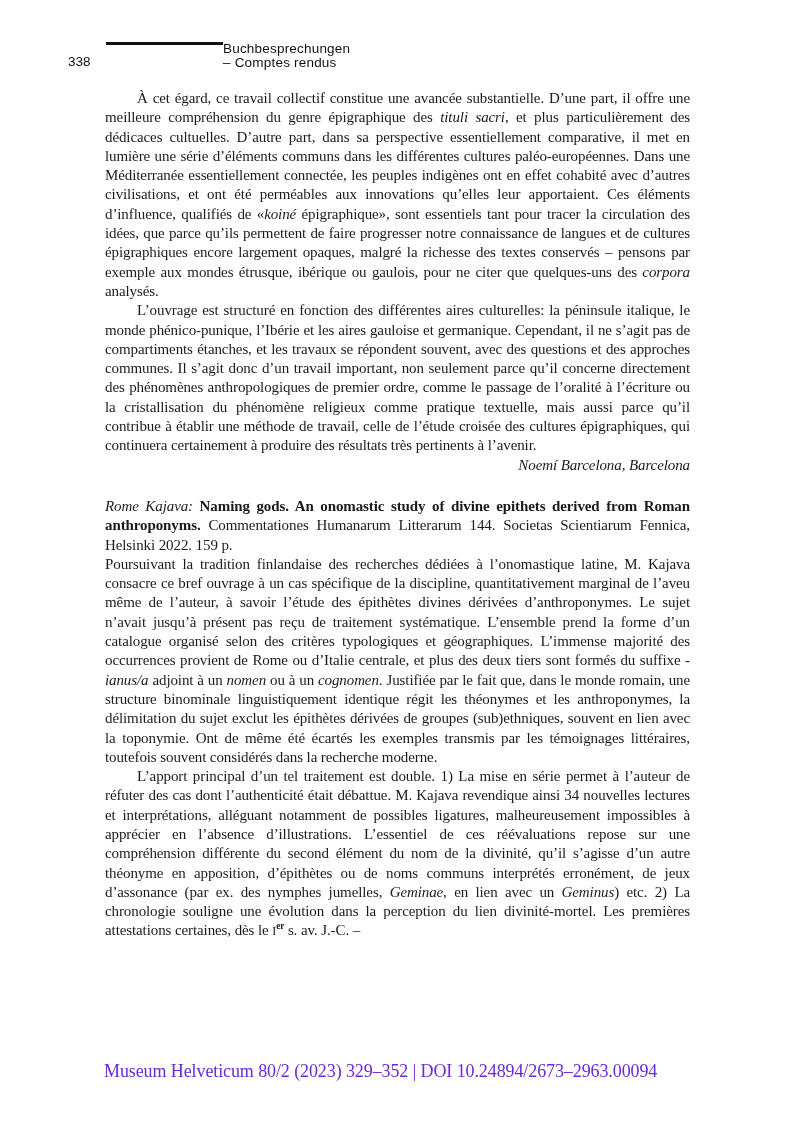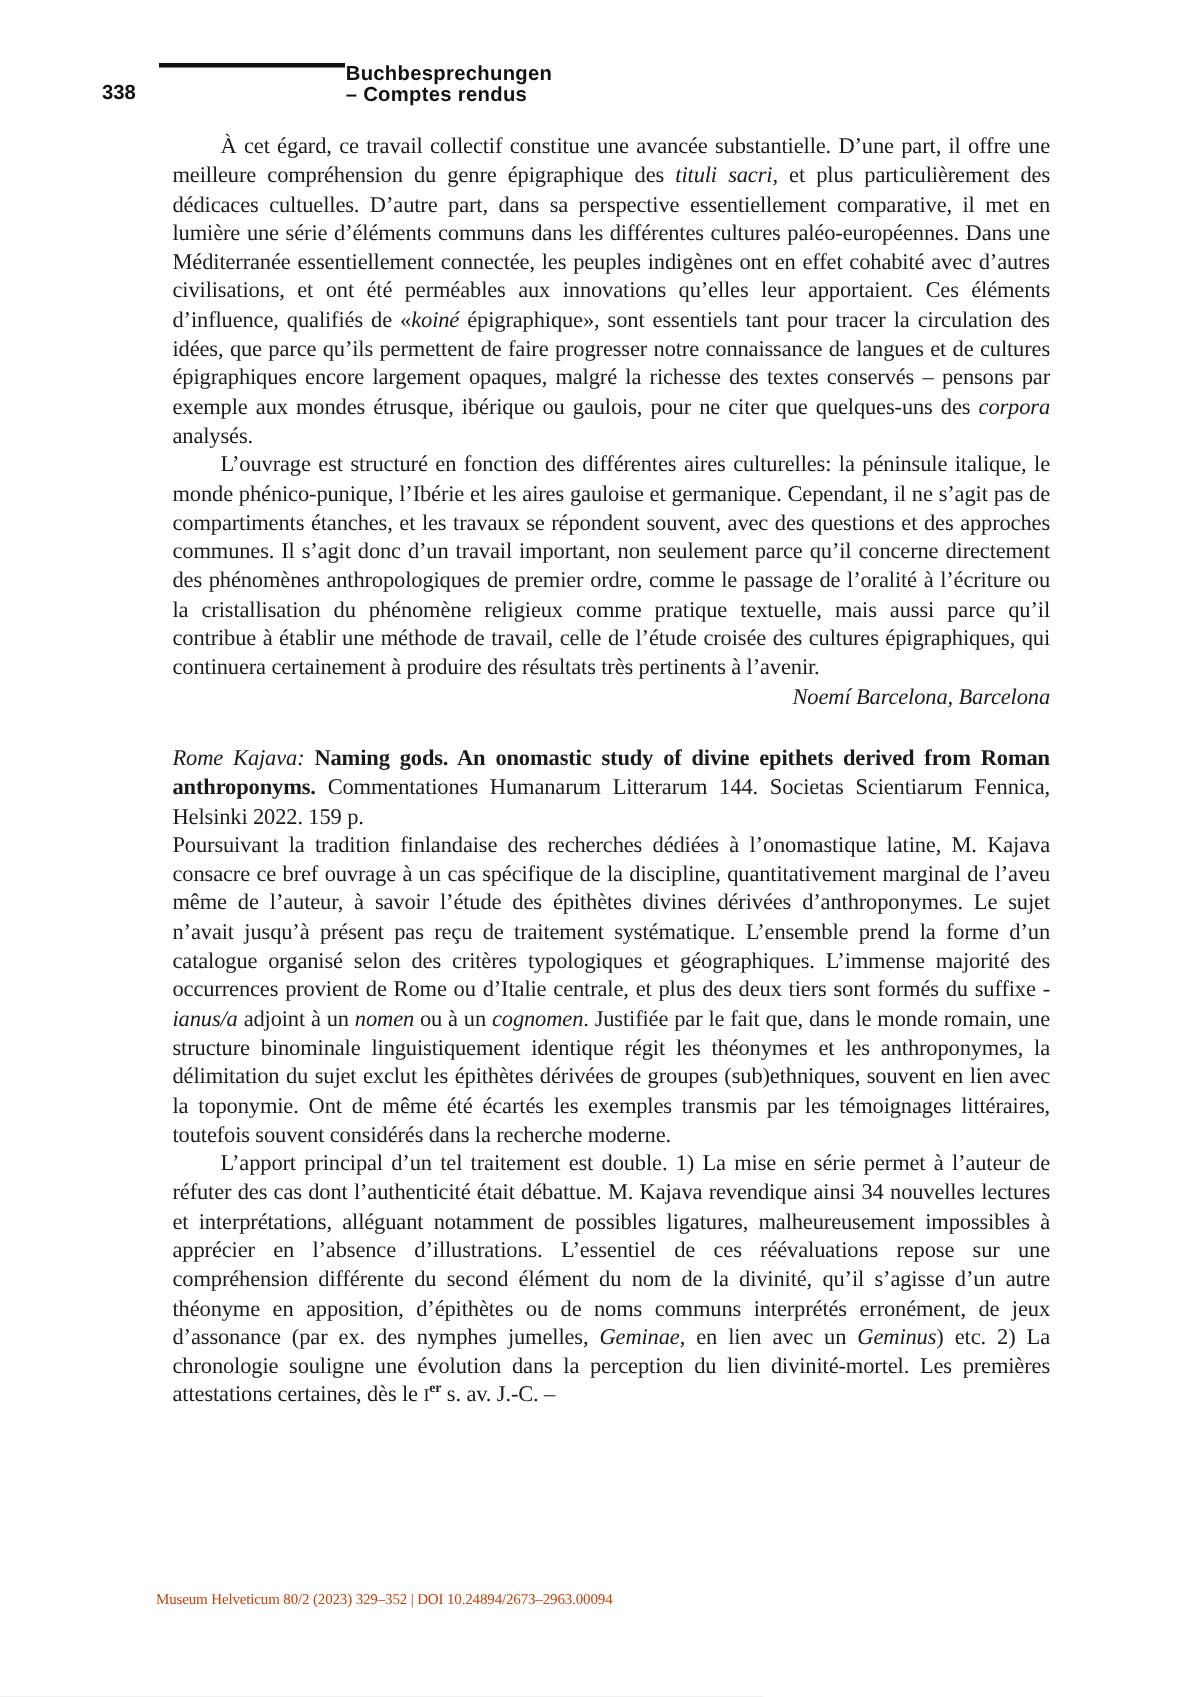--- a/index.html
+++ b/index.html
@@ -15,33 +15,33 @@
   }
 
   
   .running-head {
     position: absolute;
     top: 42px;
     left: 68px;
     display: flex;
     align-items: flex-end;
     font-family: "Liberation Sans", "DejaVu Sans", sans-serif;
-    font-weight: bold;
+    font-weight: normal;
     font-size: 13.5px;
     color: #111111;
   }
   .page-number { margin-right: 15px; line-height: 1; padding-bottom: 1px; }
   .head-group { display: inline-flex; flex-direction: row; }
   .head-rule { height: 2.5px; background: #111111; margin-bottom: 4px; width: 100%; }
   .head-title { line-height: 1; letter-spacing: 0.2px; }
 
   
   .text-block {
     position: absolute;
-    left: 115px;
+    left: 105px;
     top: 89px;
     width: 585px;
     font-size: 15px;
     line-height: 19.3px;
     letter-spacing: -0.1px;
     text-align: justify;
     color: #1a1a1a;
   }
   .para { margin: 0; }
   .indent { text-indent: 32px; }
@@ -53,23 +53,23 @@
   .seg-i { font-style: italic; }
   .seg-b { font-weight: bold; }
   .seg-sc { font-size: 0.8em; }
   .seg-sup { vertical-align: super; font-size: 0.62em; line-height: 0; font-weight: bold; }
 
   
   .page-footer {
     position: absolute;
     left: 104px;
     top: 1061px;
-    font-size: 10px;
+    font-size: 18px;
     letter-spacing: -0.1px;
-    color: #c2410c;
+    color: #6d28d9;
   }
 </style>
 </head>
 <body>
 
 <div class="page">
 
   <header class="running-head">
     <span class="page-number">338</span>
     <span class="head-group">

